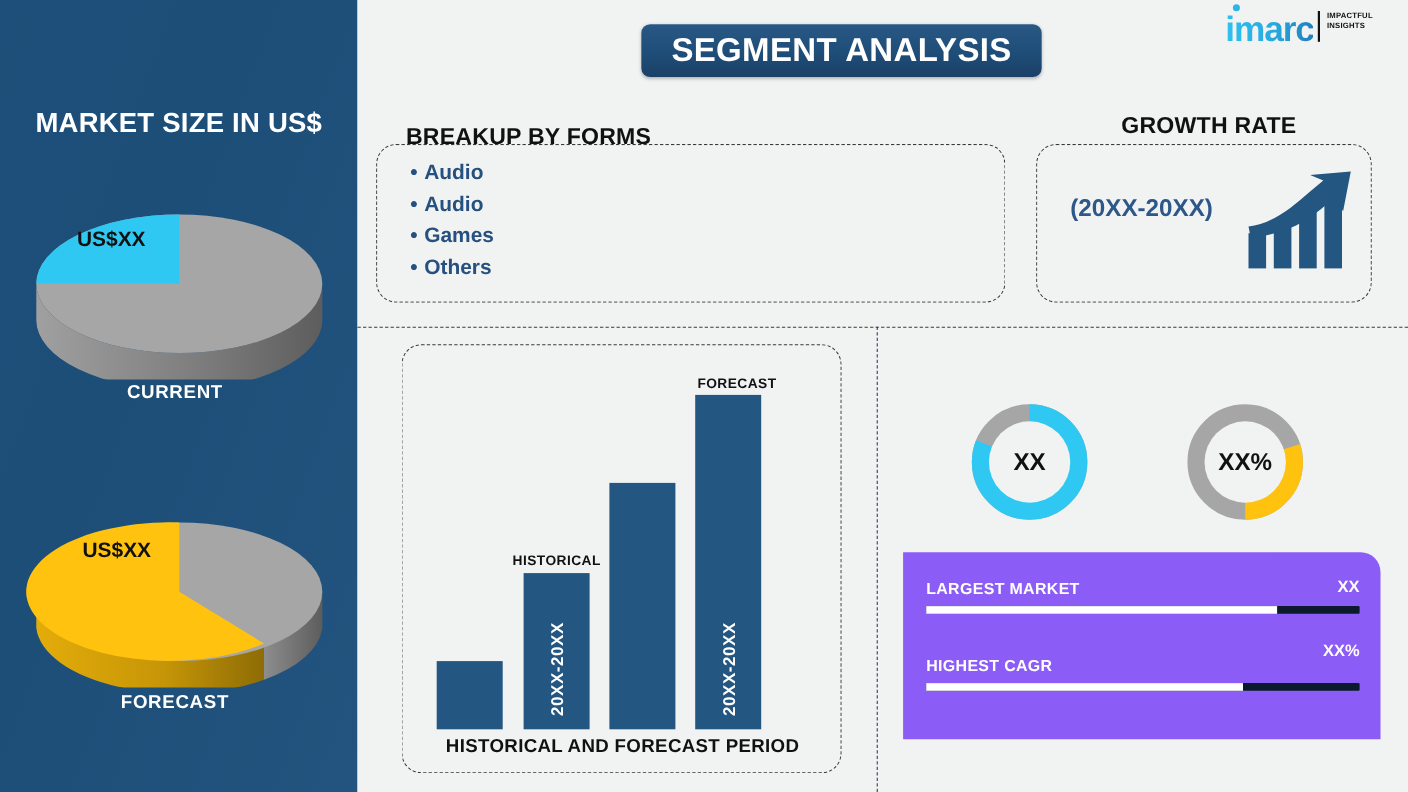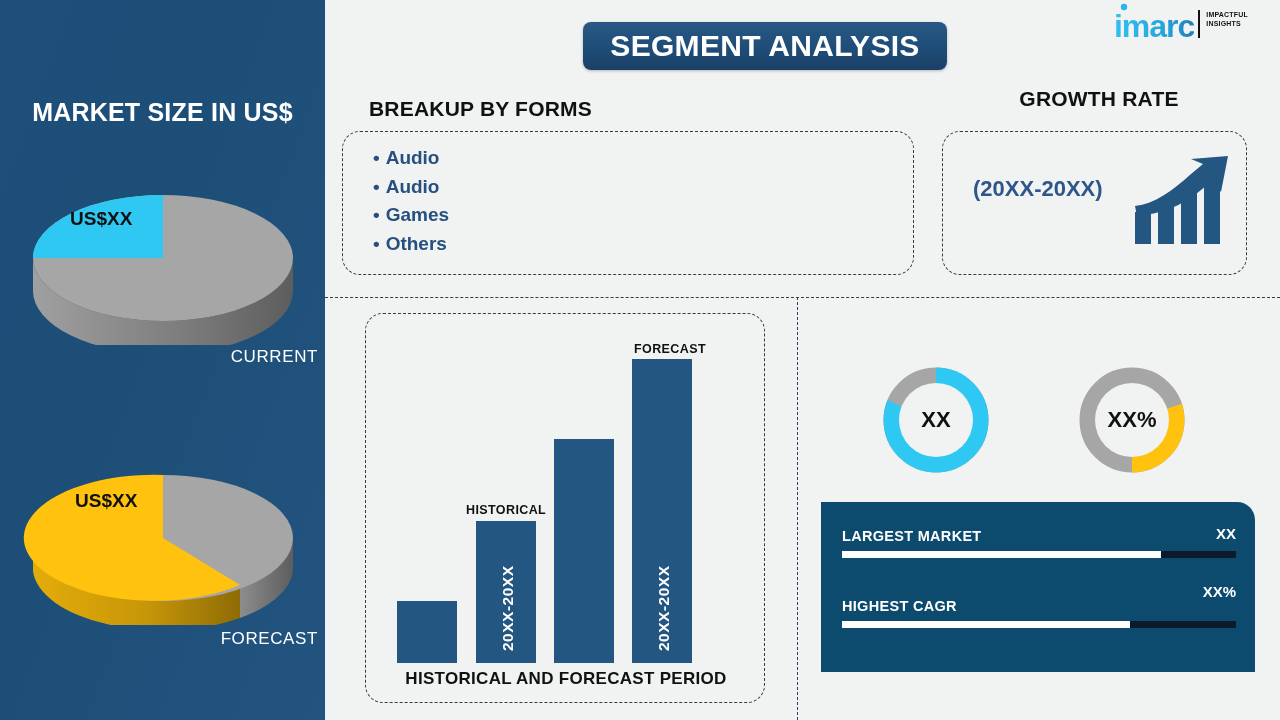--- a/index.html
+++ b/index.html
@@ -18,22 +18,22 @@
   }
   #sidebar-title{
     position:absolute; top:98px; left:0; width:325px; text-align:center;
     color:#ffffff; font-size:25px; font-weight:bold; letter-spacing:.2px;
   }
   .pie-wrap{ position:absolute; left:0; width:325px; }
   #pie-current-wrap{ top:150px; }
   #pie-forecast-wrap{ top:430px; }
   .pie-stage{ position:relative; width:325px; height:195px; }
   .pie-caption{
-    width:318px; text-align:right; color:#ffffff;
-    font-size:17px; font-weight:normal; letter-spacing:.6px;
+    width:318px; text-align:center; color:#ffffff;
+    font-size:17px; font-weight:bold; letter-spacing:.6px;
   }
   #pie-current-caption{ margin-top:2px; }
   #pie-forecast-caption{ margin-top:4px; }
   .pie-label{
     position:absolute; color:#111; font-weight:bold; font-size:19px;
     z-index:7; white-space:nowrap;
   }
 
   
   #main{
@@ -59,21 +59,21 @@
     font-size:32px; font-weight:bold; line-height:1;
     color:#29b6e8; letter-spacing:-1px;
     background:linear-gradient(90deg,#2fc0f0 0%,#27a9e0 55%,#1f7fbf 100%);
     -webkit-background-clip:text; background-clip:text; color:transparent;
   }
   #logo-divider{ width:2px; height:28px; background:#111; margin:0 6px 0 4px; }
   #logo-tag{ font-size:7px; font-weight:bold; color:#111; line-height:1.35; letter-spacing:.2px; }
 
   
   .sect-heading{
-    position:absolute; font-size:21px; font-weight:bold; color:#111; letter-spacing:.2px;
+    position:absolute; font-size:21px; font-weight:bold; color:#111; letter-spacing:.2px;margin-top:16px;
   }
   #forms-heading{ left:44px; top:97px; }
   #growth-heading{ left:614px; top:87px; width:320px; text-align:center; }
 
   .dashed-box{
     position:absolute; border:1.4px dashed #3a3a3a; border-radius:18px;
     background:#f1f2f2;
   }
   #forms-box{ left:17px; top:131px; width:572px; height:144px; }
   #forms-list{ position:absolute; left:30px; top:12px; }
@@ -137,21 +137,21 @@
     width:74px; height:74px; border-radius:50%; background:#f1f2f2;
     display:flex; align-items:center; justify-content:center;
   }
   .donut-value{ font-size:22px; font-weight:bold; color:#111; }
   #donut-1{ left:556px; top:365px; }
   #donut-2{ left:752px; top:365px; }
 
   
   #stats-box{
     position:absolute; left:496px; top:502px; width:434px; height:170px;
-    background:#0c4a6e; border-radius:0 18px 0 0;padding-left:36px;
+    background:#8b5cf6; border-radius:0 18px 0 0;padding-left:36px;
   }
   .stat-row{ position:absolute; left:21px; width:394px; }
   #stat-row-1{ top:25px; }
   #stat-row-2{ top:95px; }
   .stat-label{
     color:#fff; font-size:14.5px; font-weight:bold; letter-spacing:.3px;
     display:inline-block;
   }
   .stat-value{
     position:absolute; right:0; top:-2px; color:#fff;

